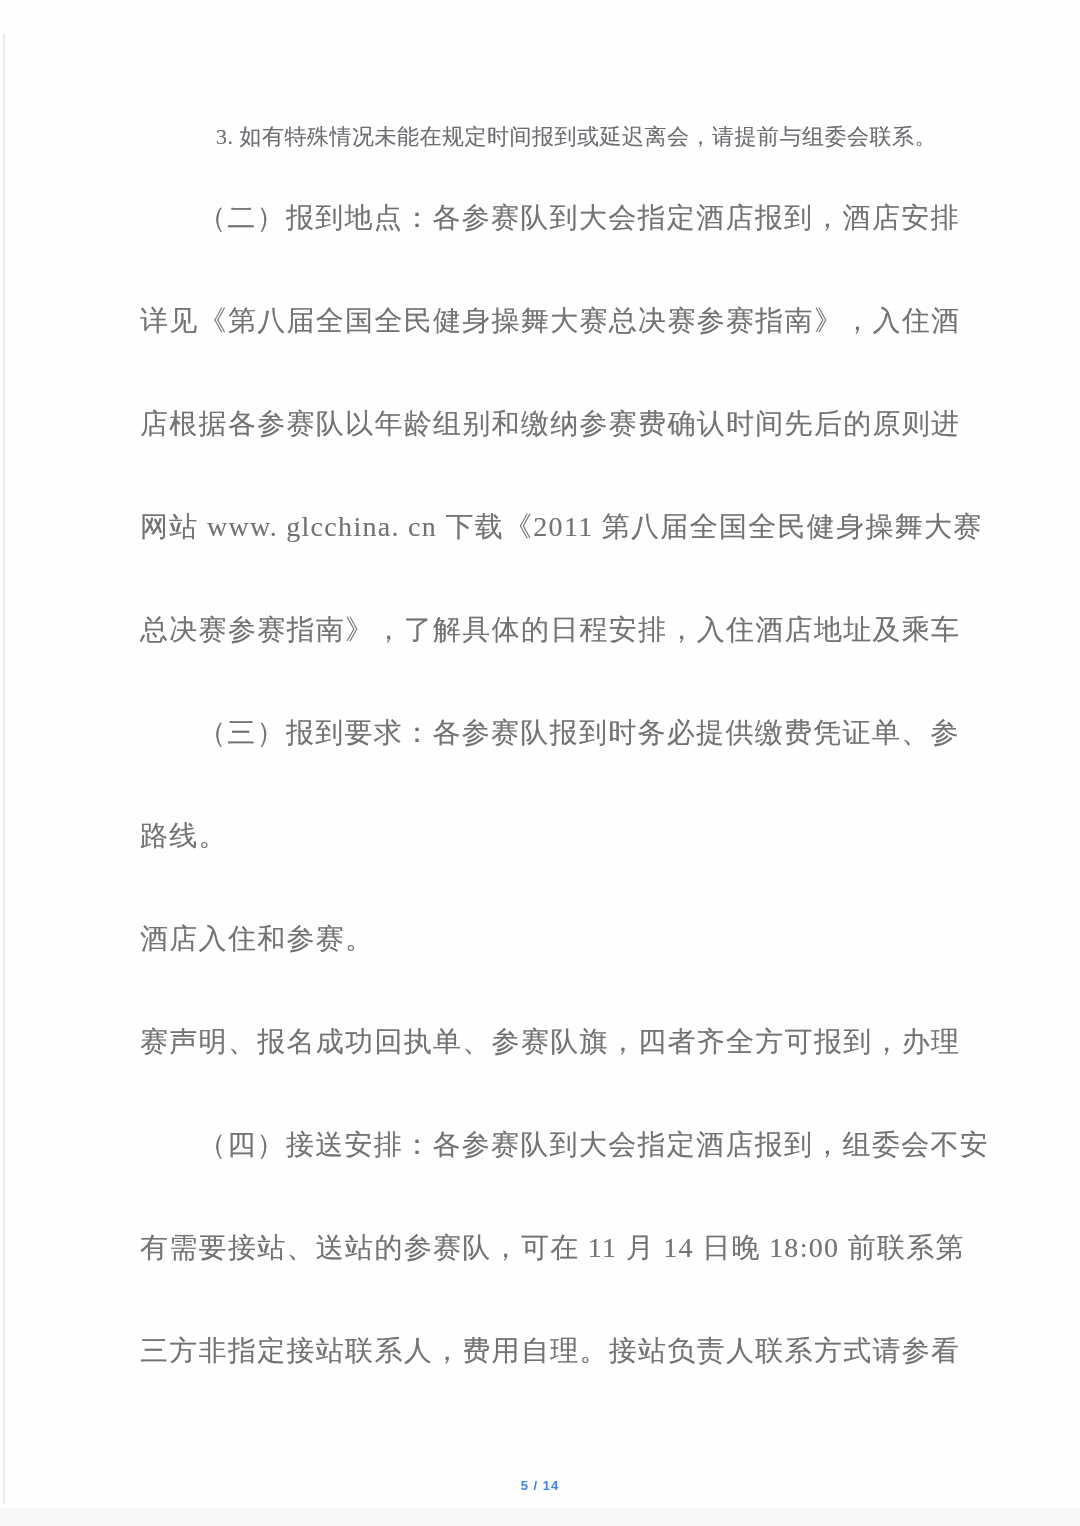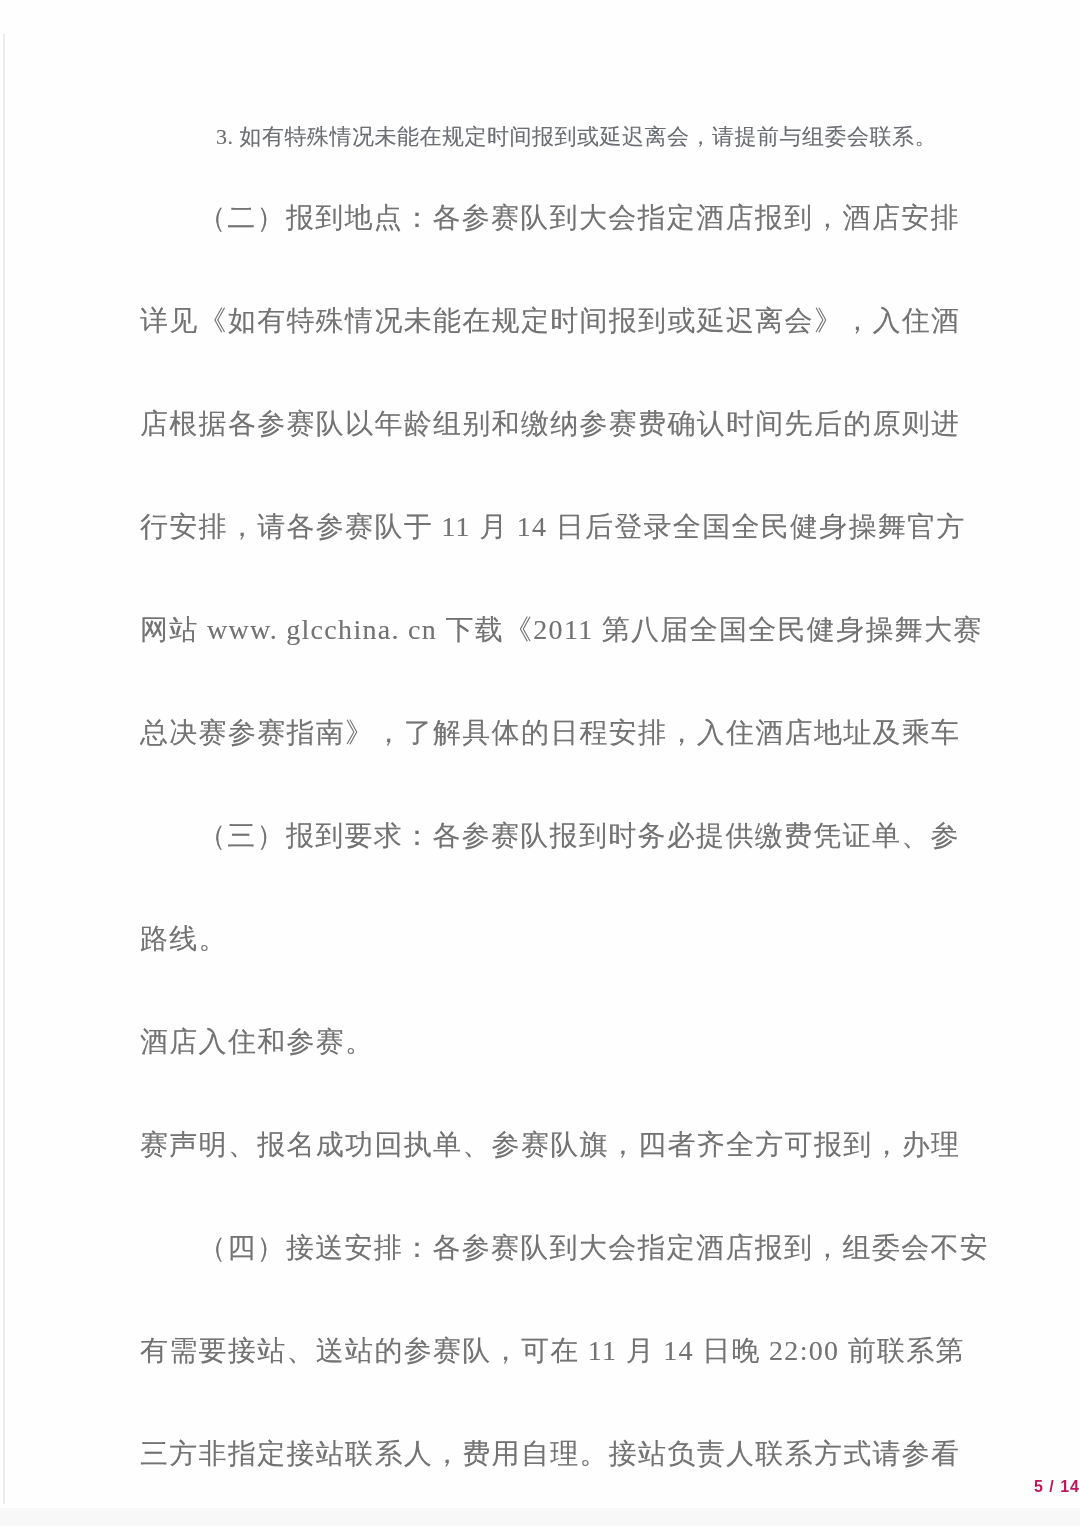--- a/index.html
+++ b/index.html
@@ -61,51 +61,50 @@
     height: 30px;
     padding-left: 76px;
     letter-spacing: 0.5px;
     color: #6b6e73;
   }
   .page-footer {
     position: absolute;
     left: 0;
     top: 1478px;
     width: 100%;
-    text-align: right;
+    text-align: center;
     font-family: "Liberation Sans", "DejaVu Sans", sans-serif;
-    font-size: 16px;
+    font-size: 13px;
     font-weight: 600;
     letter-spacing: 1px;
-    color: #be185d;
+    color: #3b82f6;
   }
 </style>
 </head>
 <body>
 
 <div class="page">
 
   <div class="page-edge"></div>
 
   <div class="doc-content">
 
     <div>
         <p class="doc-line note">3.  如有特殊情况未能在规定时间报到或延迟离会，请提前与组委会联系。</p>
         <p class="doc-line indent">（二）报到地点：各参赛队到大会指定酒店报到，酒店安排</p>
-        <p class="doc-line">详见《如有特殊情况未能在规定时间报到或延迟离会》，入住酒</p>
+        <p class="doc-line">详见《第八届全国全民健身操舞大赛总决赛参赛指南》，入住酒</p>
         <p class="doc-line">店根据各参赛队以年龄组别和缴纳参赛费确认时间先后的原则进</p>
-        <p class="doc-line">行安排，请各参赛队于 11 月 14 日后登录全国全民健身操舞官方</p>
         <p class="doc-line">网站 www. glcchina. cn 下载《2011 第八届全国全民健身操舞大赛</p>
         <p class="doc-line">总决赛参赛指南》，了解具体的日程安排，入住酒店地址及乘车</p>
         <p class="doc-line indent">（三）报到要求：各参赛队报到时务必提供缴费凭证单、参</p>
         <p class="doc-line">路线。</p>
         <p class="doc-line">酒店入住和参赛。</p>
         <p class="doc-line">赛声明、报名成功回执单、参赛队旗，四者齐全方可报到，办理</p>
         <p class="doc-line indent">（四）接送安排：各参赛队到大会指定酒店报到，组委会不安</p>
-        <p class="doc-line">有需要接站、送站的参赛队，可在 11 月 14 日晚 22:00 前联系第</p>
+        <p class="doc-line">有需要接站、送站的参赛队，可在 11 月 14 日晚 18:00 前联系第</p>
         <p class="doc-line">三方非指定接站联系人，费用自理。接站负责人联系方式请参看</p>
       </div>
   </div>
 
   <div class="page-footer">5 / 14</div>
 
   <div class="page-bottom-strip"></div>
 
 </div>
 

